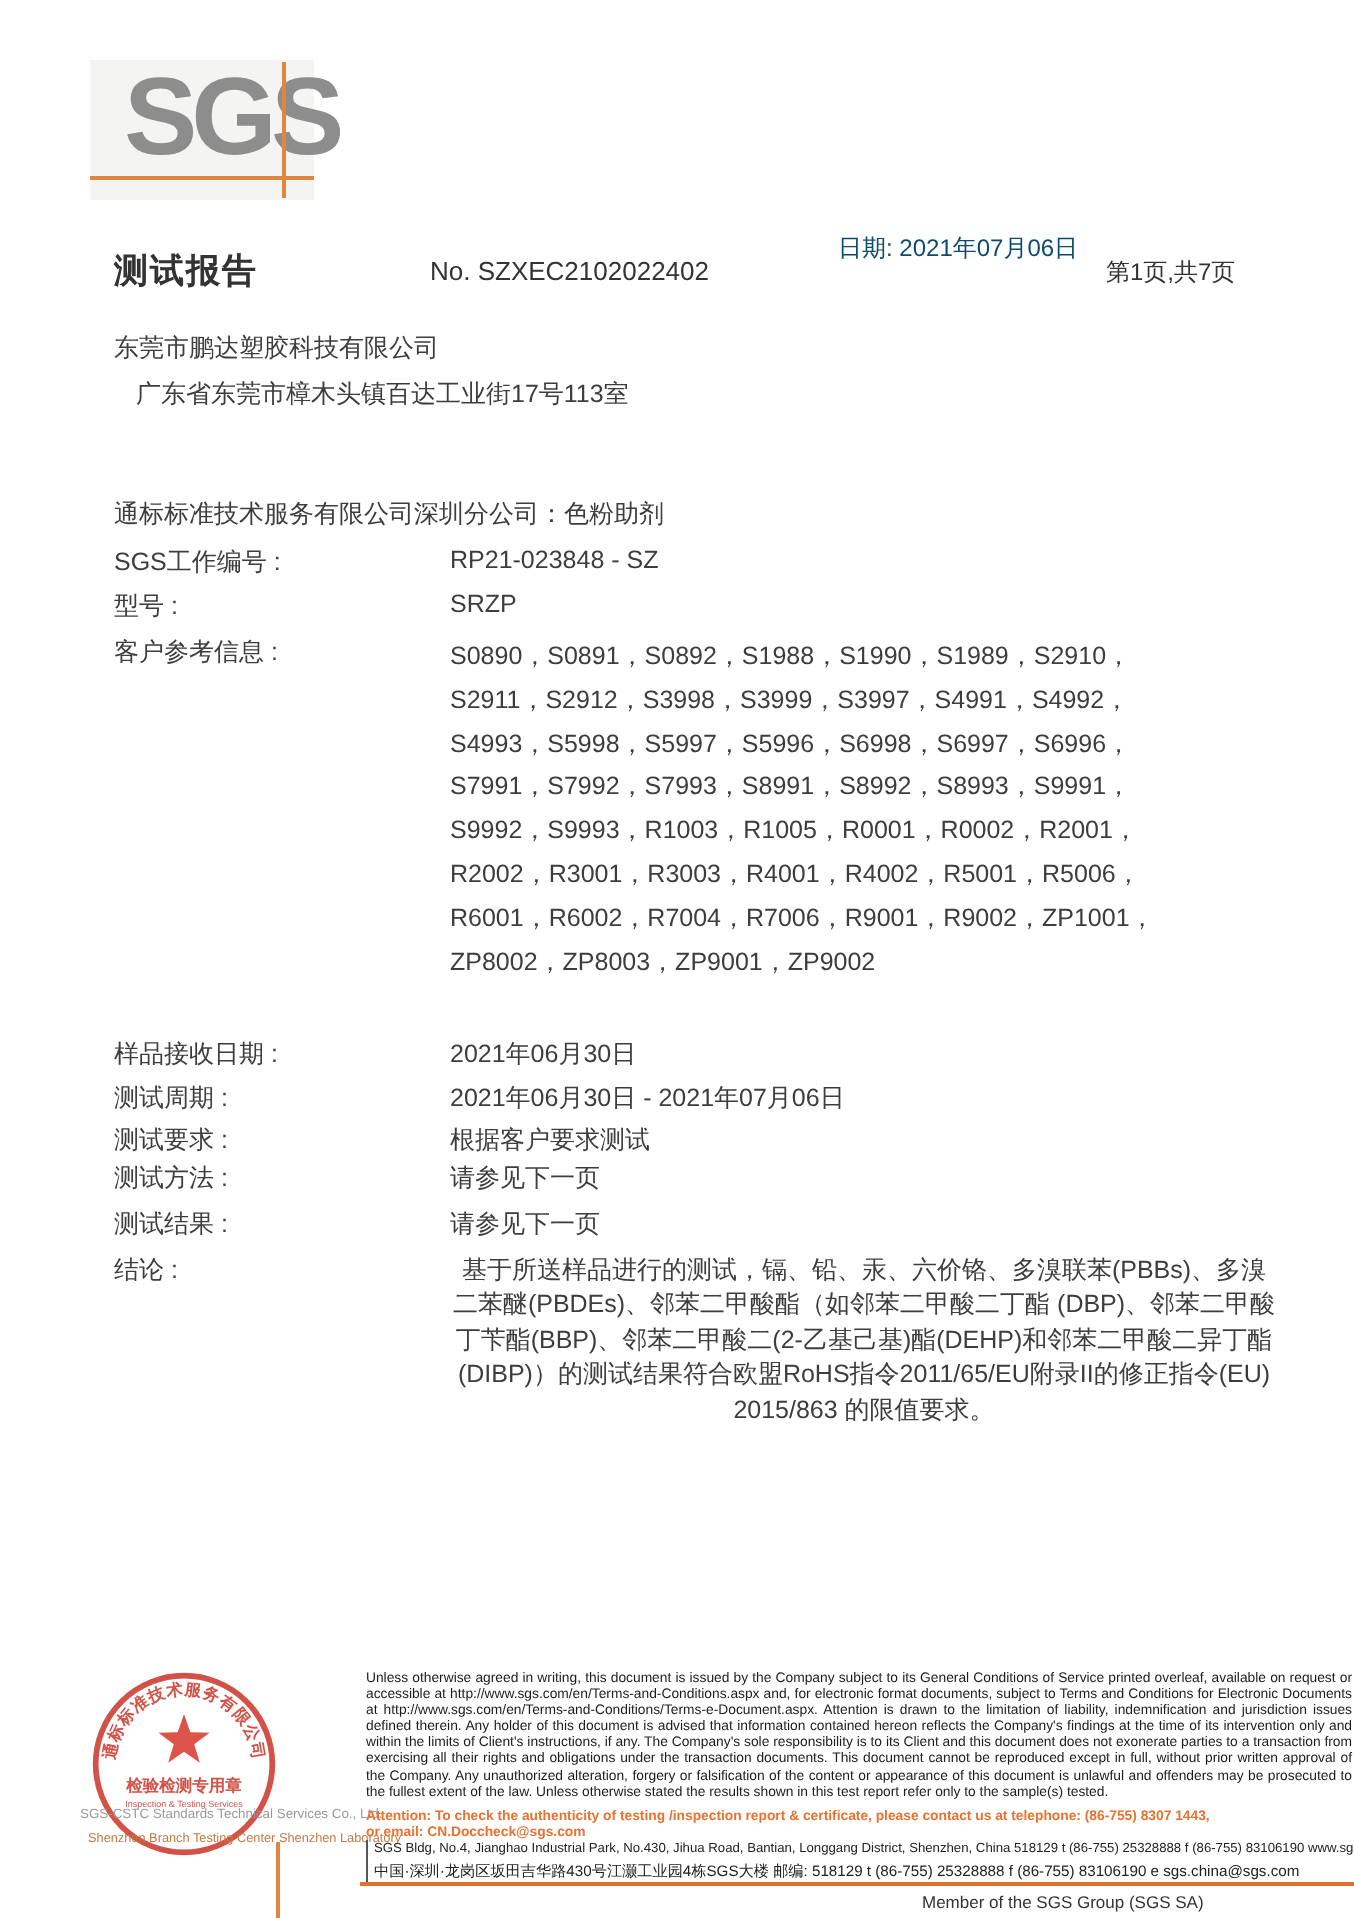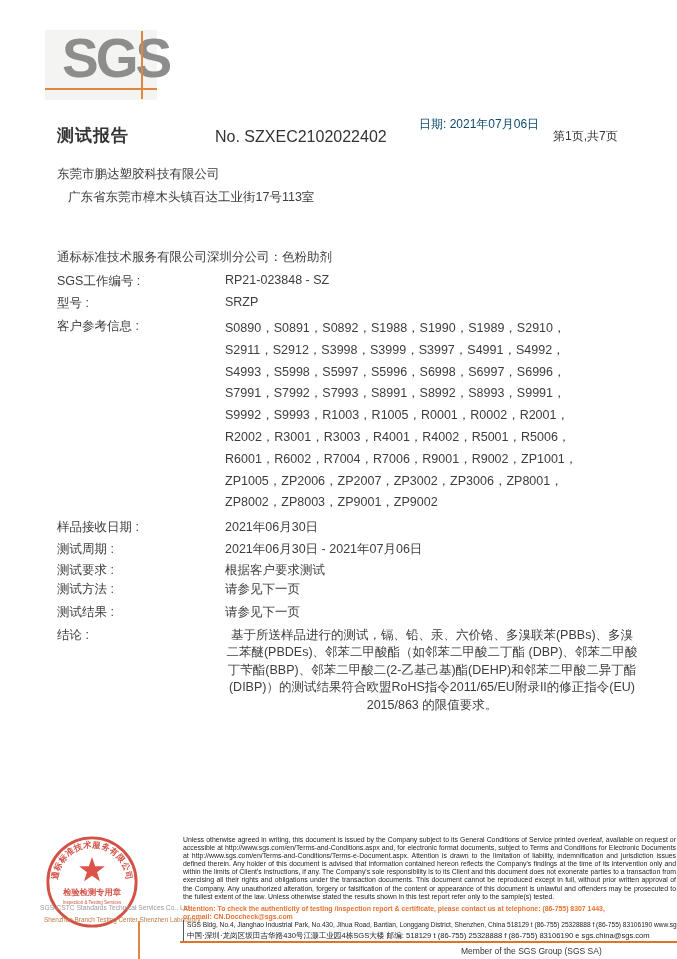--- a/index.html
+++ b/index.html
@@ -16,21 +16,21 @@
   .logo-backdrop { left:45px; top:30px; width:112px; height:70px; background:#f4f4f2; }
   .logo-text {
     left:62px; top:31px; font-size:55px; font-weight:bold; color:#8d8d8d;
     letter-spacing:-3px; line-height:1;
   }
   .crop-hline { left:45px; top:88px; width:112px; height:2px; background:#e0873f; }
   .crop-vline { left:141px; top:31px; width:2px; height:68px; background:#e0873f; }
 
   
   .doc-title { left:57px; top:124px; font-size:17px; font-weight:bold; color:#333; letter-spacing:1px;text-align:right; }
-  .report-no { left:215px; top:128px; font-size:16px; color:#333; }
+  .report-no { left:215px; top:128px; font-size:13px; color:#333; }
   .report-date { left:419px; top:116px; font-size:12px; color:#0c4a6e; }
   .page-info { left:553px; top:128px; font-size:12px; color:#333; }
 
   
   .applicant-name { left:57px; top:166px; font-size:12.5px; }
   .applicant-address { left:68px; top:189px; font-size:12.5px; }
 
   
   .sample-statement { left:57px; top:249px; font-size:12.5px; }
   .flabel { left:57px; font-size:12.5px; }
@@ -91,21 +91,20 @@
 
   <div class="abs flabel t-ref">客户参考信息 :</div>
   <div class="abs fvalue t-ref ref-lines">
     <div>S0890，S0891，S0892，S1988，S1990，S1989，S2910，</div>
     <div>S2911，S2912，S3998，S3999，S3997，S4991，S4992，</div>
     <div>S4993，S5998，S5997，S5996，S6998，S6997，S6996，</div>
     <div>S7991，S7992，S7993，S8991，S8992，S8993，S9991，</div>
     <div>S9992，S9993，R1003，R1005，R0001，R0002，R2001，</div>
     <div>R2002，R3001，R3003，R4001，R4002，R5001，R5006，</div>
     <div>R6001，R6002，R7004，R7006，R9001，R9002，ZP1001，</div>
-    <div>ZP1005，ZP2006，ZP2007，ZP3002，ZP3006，ZP8001，</div>
     <div>ZP8002，ZP8003，ZP9001，ZP9002</div>
   </div>
 
   <div class="abs flabel t-recv">样品接收日期 :</div>
   <div class="abs fvalue t-recv">2021年06月30日</div>
 
   <div class="abs flabel t-period">测试周期 :</div>
   <div class="abs fvalue t-period">2021年06月30日 - 2021年07月06日</div>
 
   <div class="abs flabel t-req">测试要求 :</div>

